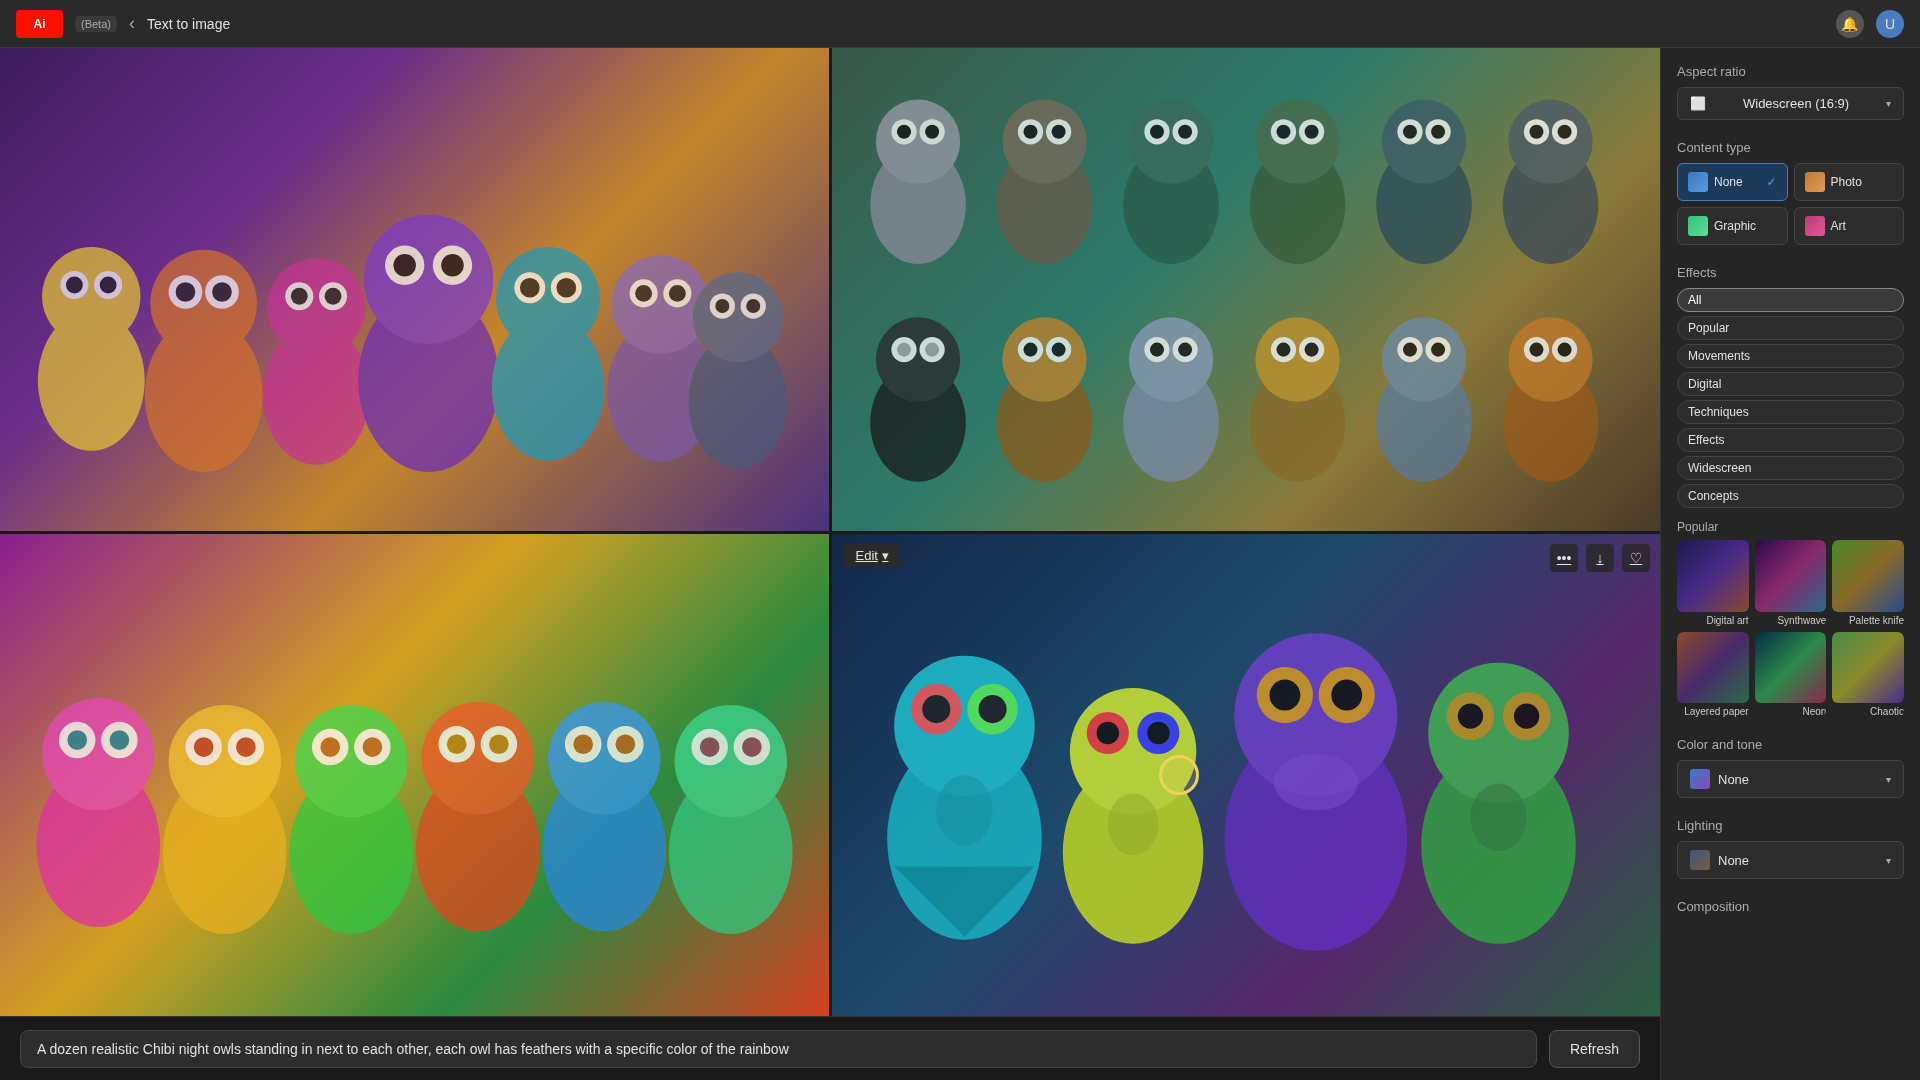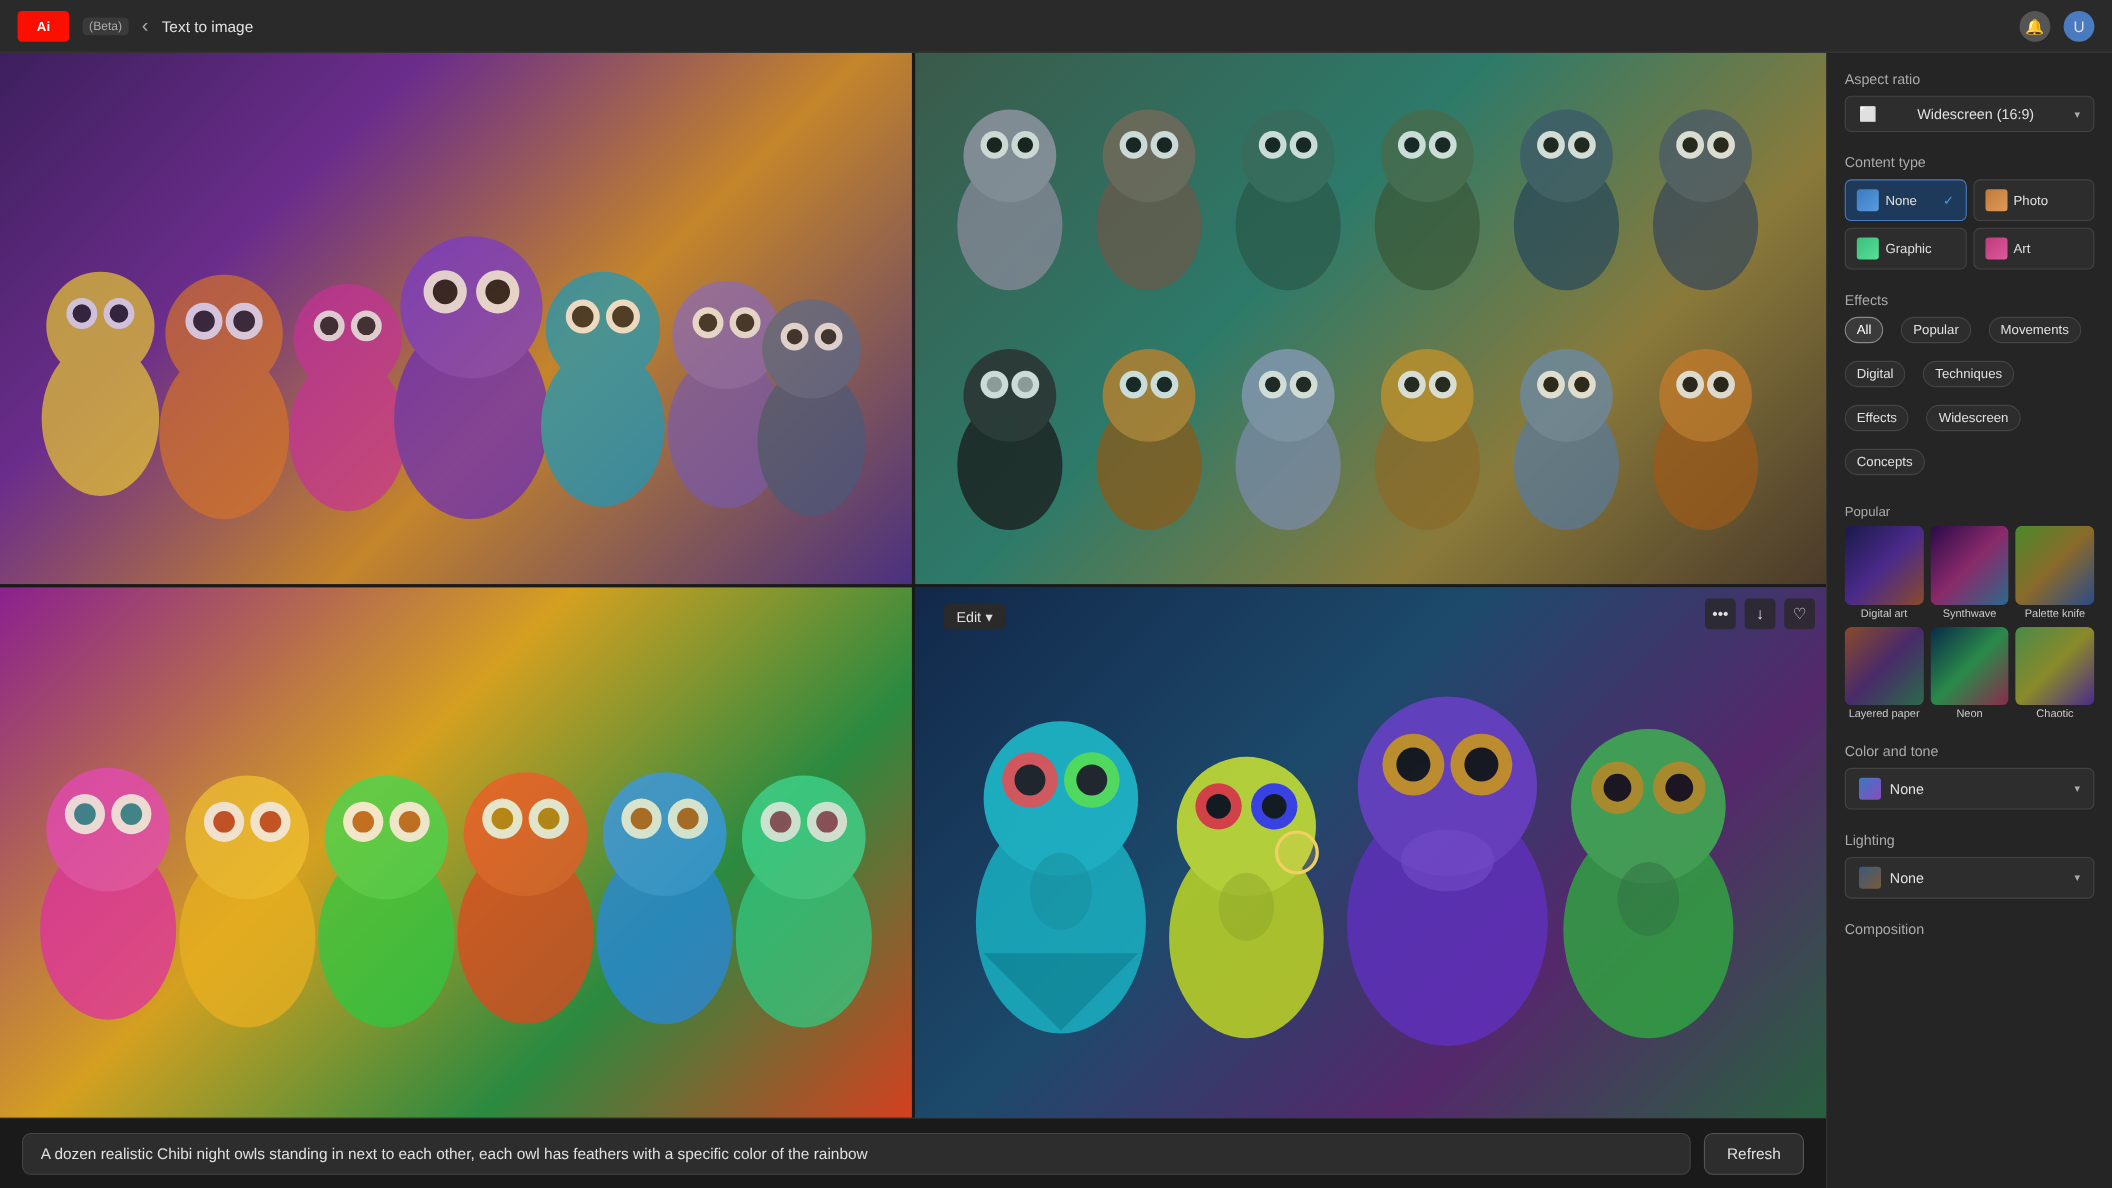--- a/index.html
+++ b/index.html
@@ -86,22 +86,22 @@
 
     
     .img-4-overlay {
       position: absolute;
       top: 0; left: 0; right: 0; bottom: 0;
       background: rgba(0,0,0,0.3);
     }
 
     .img-4-toolbar {
       position: absolute;
-      top: 10px; left: 26px; right: 10px;
-      display: flex; align-items: flex-end; justify-content: space-between;
+      top: 10px; left: 12px; right: 10px;
+      display: flex; align-items: flex-start; justify-content: space-between; text-decoration: underline;
     }
 
     .edit-btn {
       background: #2a2a2a;
       border: none;
       color: #e0e0e0;
       padding: 4px 12px;
       border-radius: 4px;
       font-size: 13px;
       cursor: pointer;
@@ -265,22 +265,23 @@
     }
     .ct-none { background: linear-gradient(135deg, #3a7abf, #5a9adf); }
     .ct-photo { background: linear-gradient(135deg, #bf7a3a, #df9a5a); }
     .ct-graphic { background: linear-gradient(135deg, #3abf7a, #5adf9a); }
     .ct-art { background: linear-gradient(135deg, #bf3a7a, #df5a9a); }
 
     
     .styles-tags {
       display: flex;
       flex-wrap: wrap;
-      gap: 16px;
-      margin-bottom: 26px;
+      gap: 4px;
+      margin-bottom: 12px;
+      flex-direction: column;
     }
 
     .style-tag {
       background: #2d2d2d;
       border: 1px solid #444;
       border-radius: 14px;
       color: #e0e0e0;
       padding: 4px 10px;
       font-size: 12px;
       cursor: pointer;
@@ -303,21 +304,21 @@
       display: grid;
       grid-template-columns: repeat(3, 1fr);
       gap: 6px;
       margin-bottom: 6px;
     }
 
     .style-thumb {
       border-radius: 6px;
       overflow: hidden;
       cursor: pointer;
-      text-align: center;
+      text-align: right;
     }
 
     .thumb-img {
       width: 100%;
       aspect-ratio: 1;
       border-radius: 6px;
       margin-bottom: 3px;
     }
 
     .thumb-label {

